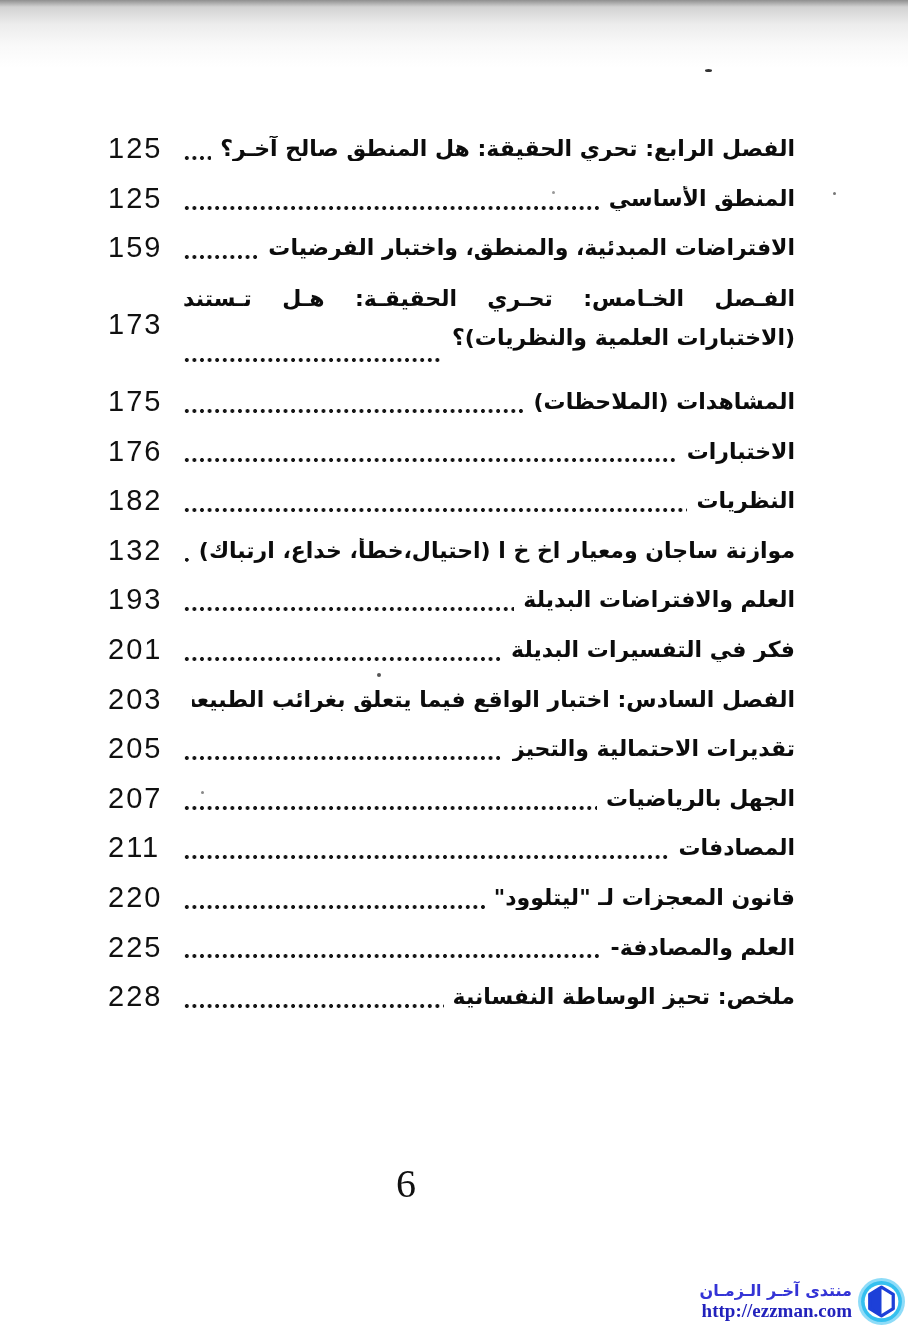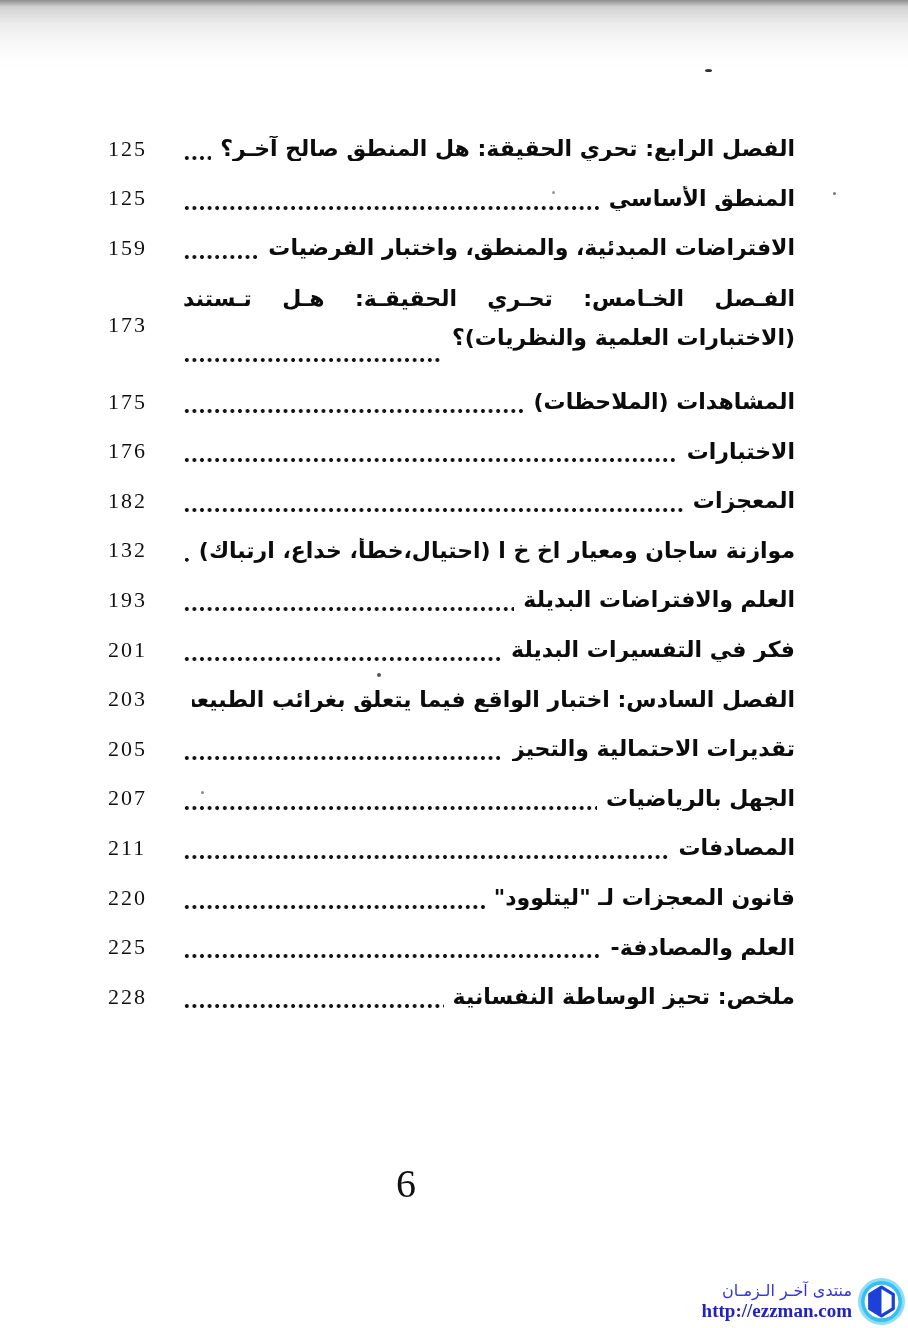--- a/index.html
+++ b/index.html
@@ -21,22 +21,22 @@
   
   .toc {
     position: absolute;
     left: 108px; top: 124px;
     width: 687px;
   }
   .toc-row { display: flex; align-items: center; height: 49.6px; }
   .toc-row.double { height: 104px; }
   .num {
     flex: 0 0 75px;
-    font-family: Liberation Serif, serif;
-    font-size: 22px; letter-spacing: 2px;
+    font-family: Liberation Sans, sans-serif;
+    font-size: 29px; letter-spacing: 2px;
     color: #101010;
   }
   .leader {
     flex: 1 1 0; min-width: 0;
     align-self: stretch;
     margin-right: 9px;
     background-image: radial-gradient(circle, #151515 1.6px, transparent 2.2px);
     background-size: 7.6px 7.6px;
     background-repeat: repeat-x;
     background-position: left calc(50% + 9px);
@@ -67,21 +67,21 @@
   }
 
   
   .watermark {
     position: absolute; right: 3px; bottom: 3px;
     display: flex; align-items: center; gap: 6px;
   }
   .wm-text { display: flex; flex-direction: column; align-items: flex-end; }
   .wm-name {
     direction: rtl; unicode-bidi: isolate;
-    font-weight: normal; font-size: 16px; letter-spacing: 0.5px;
+    font-weight: bold; font-size: 16px; letter-spacing: 0.5px;
     color: #3434d6;
   }
   .wm-url {
     font-family: "Liberation Serif", serif;
     font-weight: bold; font-size: 19px;
     color: #2222bc;
   }
   .wm-logo { width: 47px; height: 47px; }
 </style>
 </head>
@@ -127,21 +127,21 @@
       <span class="title">المشاهدات (الملاحظات)</span>
     </div>
     <div class="toc-row">
       <span class="num">176</span>
       <span class="leader"></span>
       <span class="title">الاختبارات</span>
     </div>
     <div class="toc-row">
       <span class="num">182</span>
       <span class="leader"></span>
-      <span class="title">المعجزات</span>
+      <span class="title">النظريات</span>
     </div>
     <div class="toc-row">
       <span class="num">132</span>
       <span class="leader"></span>
       <span class="title">موازنة ساجان ومعيار اخ خ ا (احتيال،خطأ، خداع، ارتباك)</span>
     </div>
     <div class="toc-row">
       <span class="num">193</span>
       <span class="leader"></span>
       <span class="title">العلم والافتراضات البديلة</span>

